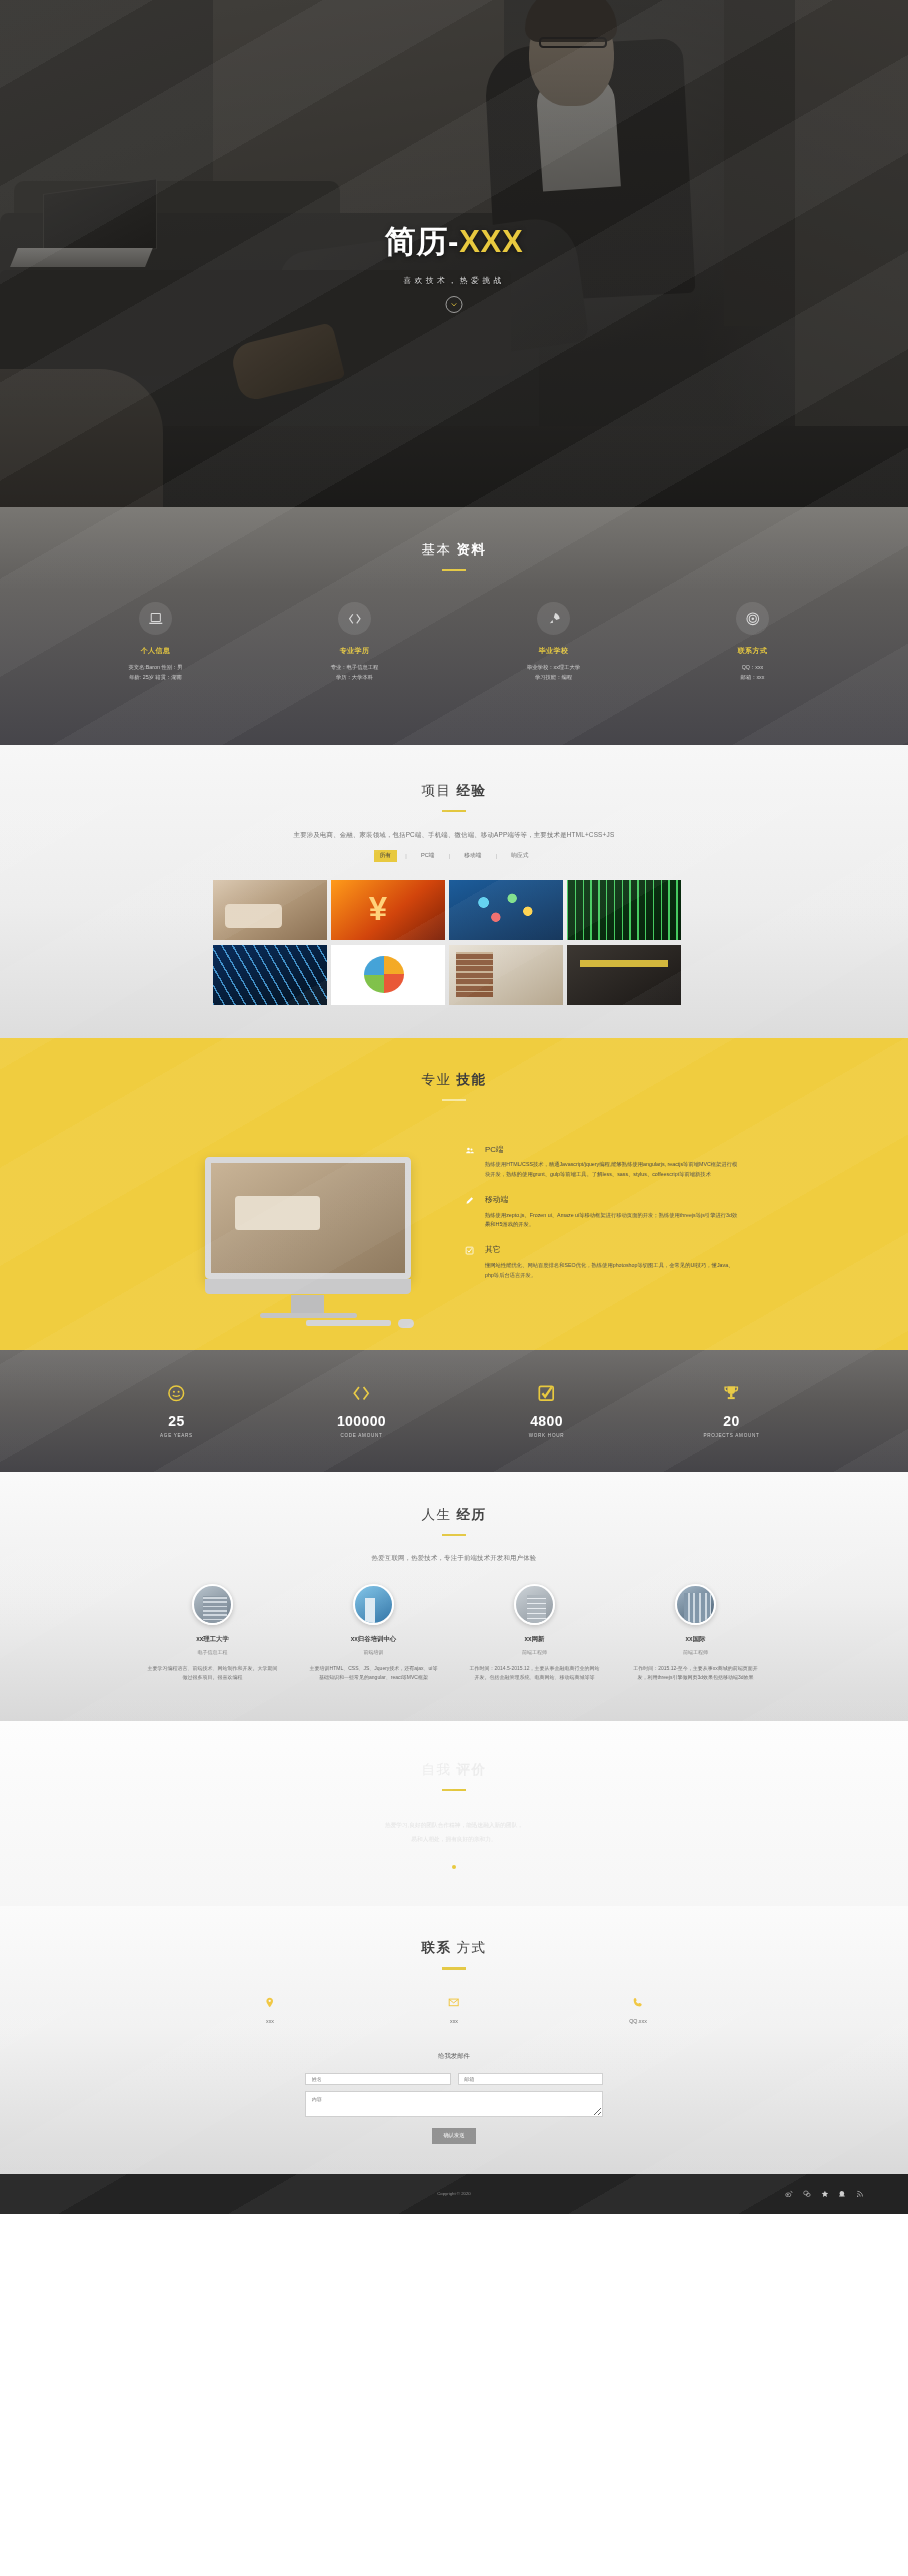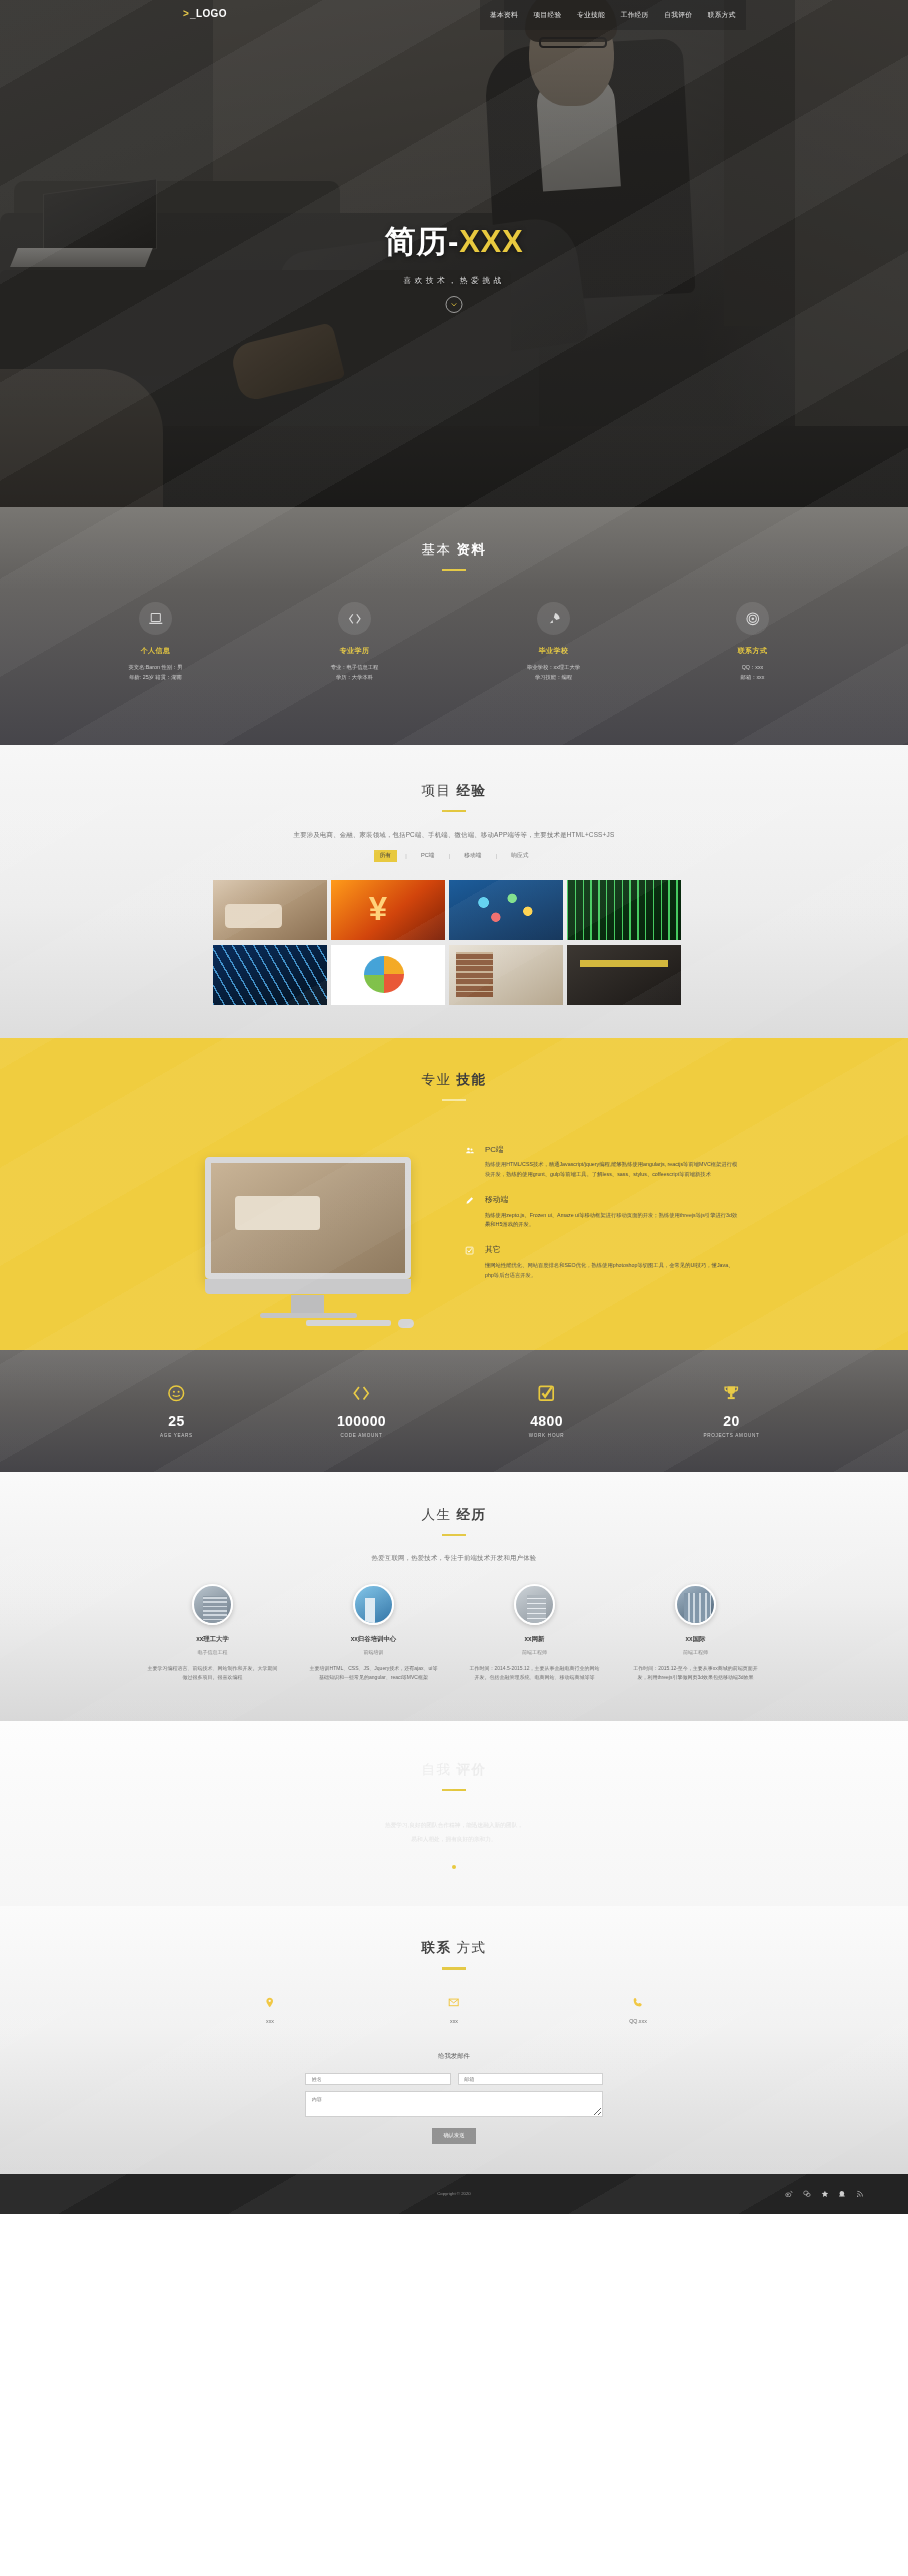--- a/index.html
+++ b/index.html
@@ -300,33 +300,20 @@
       <div class="ph ph-legs"></div>
       <div class="ph ph-sofa-seat"></div>
       <div class="ph ph-shoe"></div>
       <div class="ph ph-laptop-screen"></div>
       <div class="ph ph-laptop-base"></div>
       <div class="ph ph-floor"></div>
       <div class="ph ph-table"></div>
     </div>
     <div class="hero-veil"></div>
 
-    <div class="site-header">
-      <div class="logo">
-        <span class="caret">&gt;</span><span>_LOGO</span>
-      </div>
-      <nav class="main-nav">
-        <a href="#">基本资料</a>
-        <a href="#">项目经验</a>
-        <a href="#">专业技能</a>
-        <a href="#">工作经历</a>
-        <a href="#">自我评价</a>
-        <a href="#">联系方式</a>
-      </nav>
-    </div>
 
     <div class="hero-center">
       <div class="hero-title">
         <span>简历-</span><span class="accent">XXX</span>
       </div>
       <div class="hero-sub">喜欢技术，热爱挑战</div>
     </div>
     <div class="scroll-cue">
       <svg viewBox="0 0 24 24">
           <path d="M4 8l8 9 8-9" fill="none" stroke="#e8c93f" stroke-width="2.6"></path>

